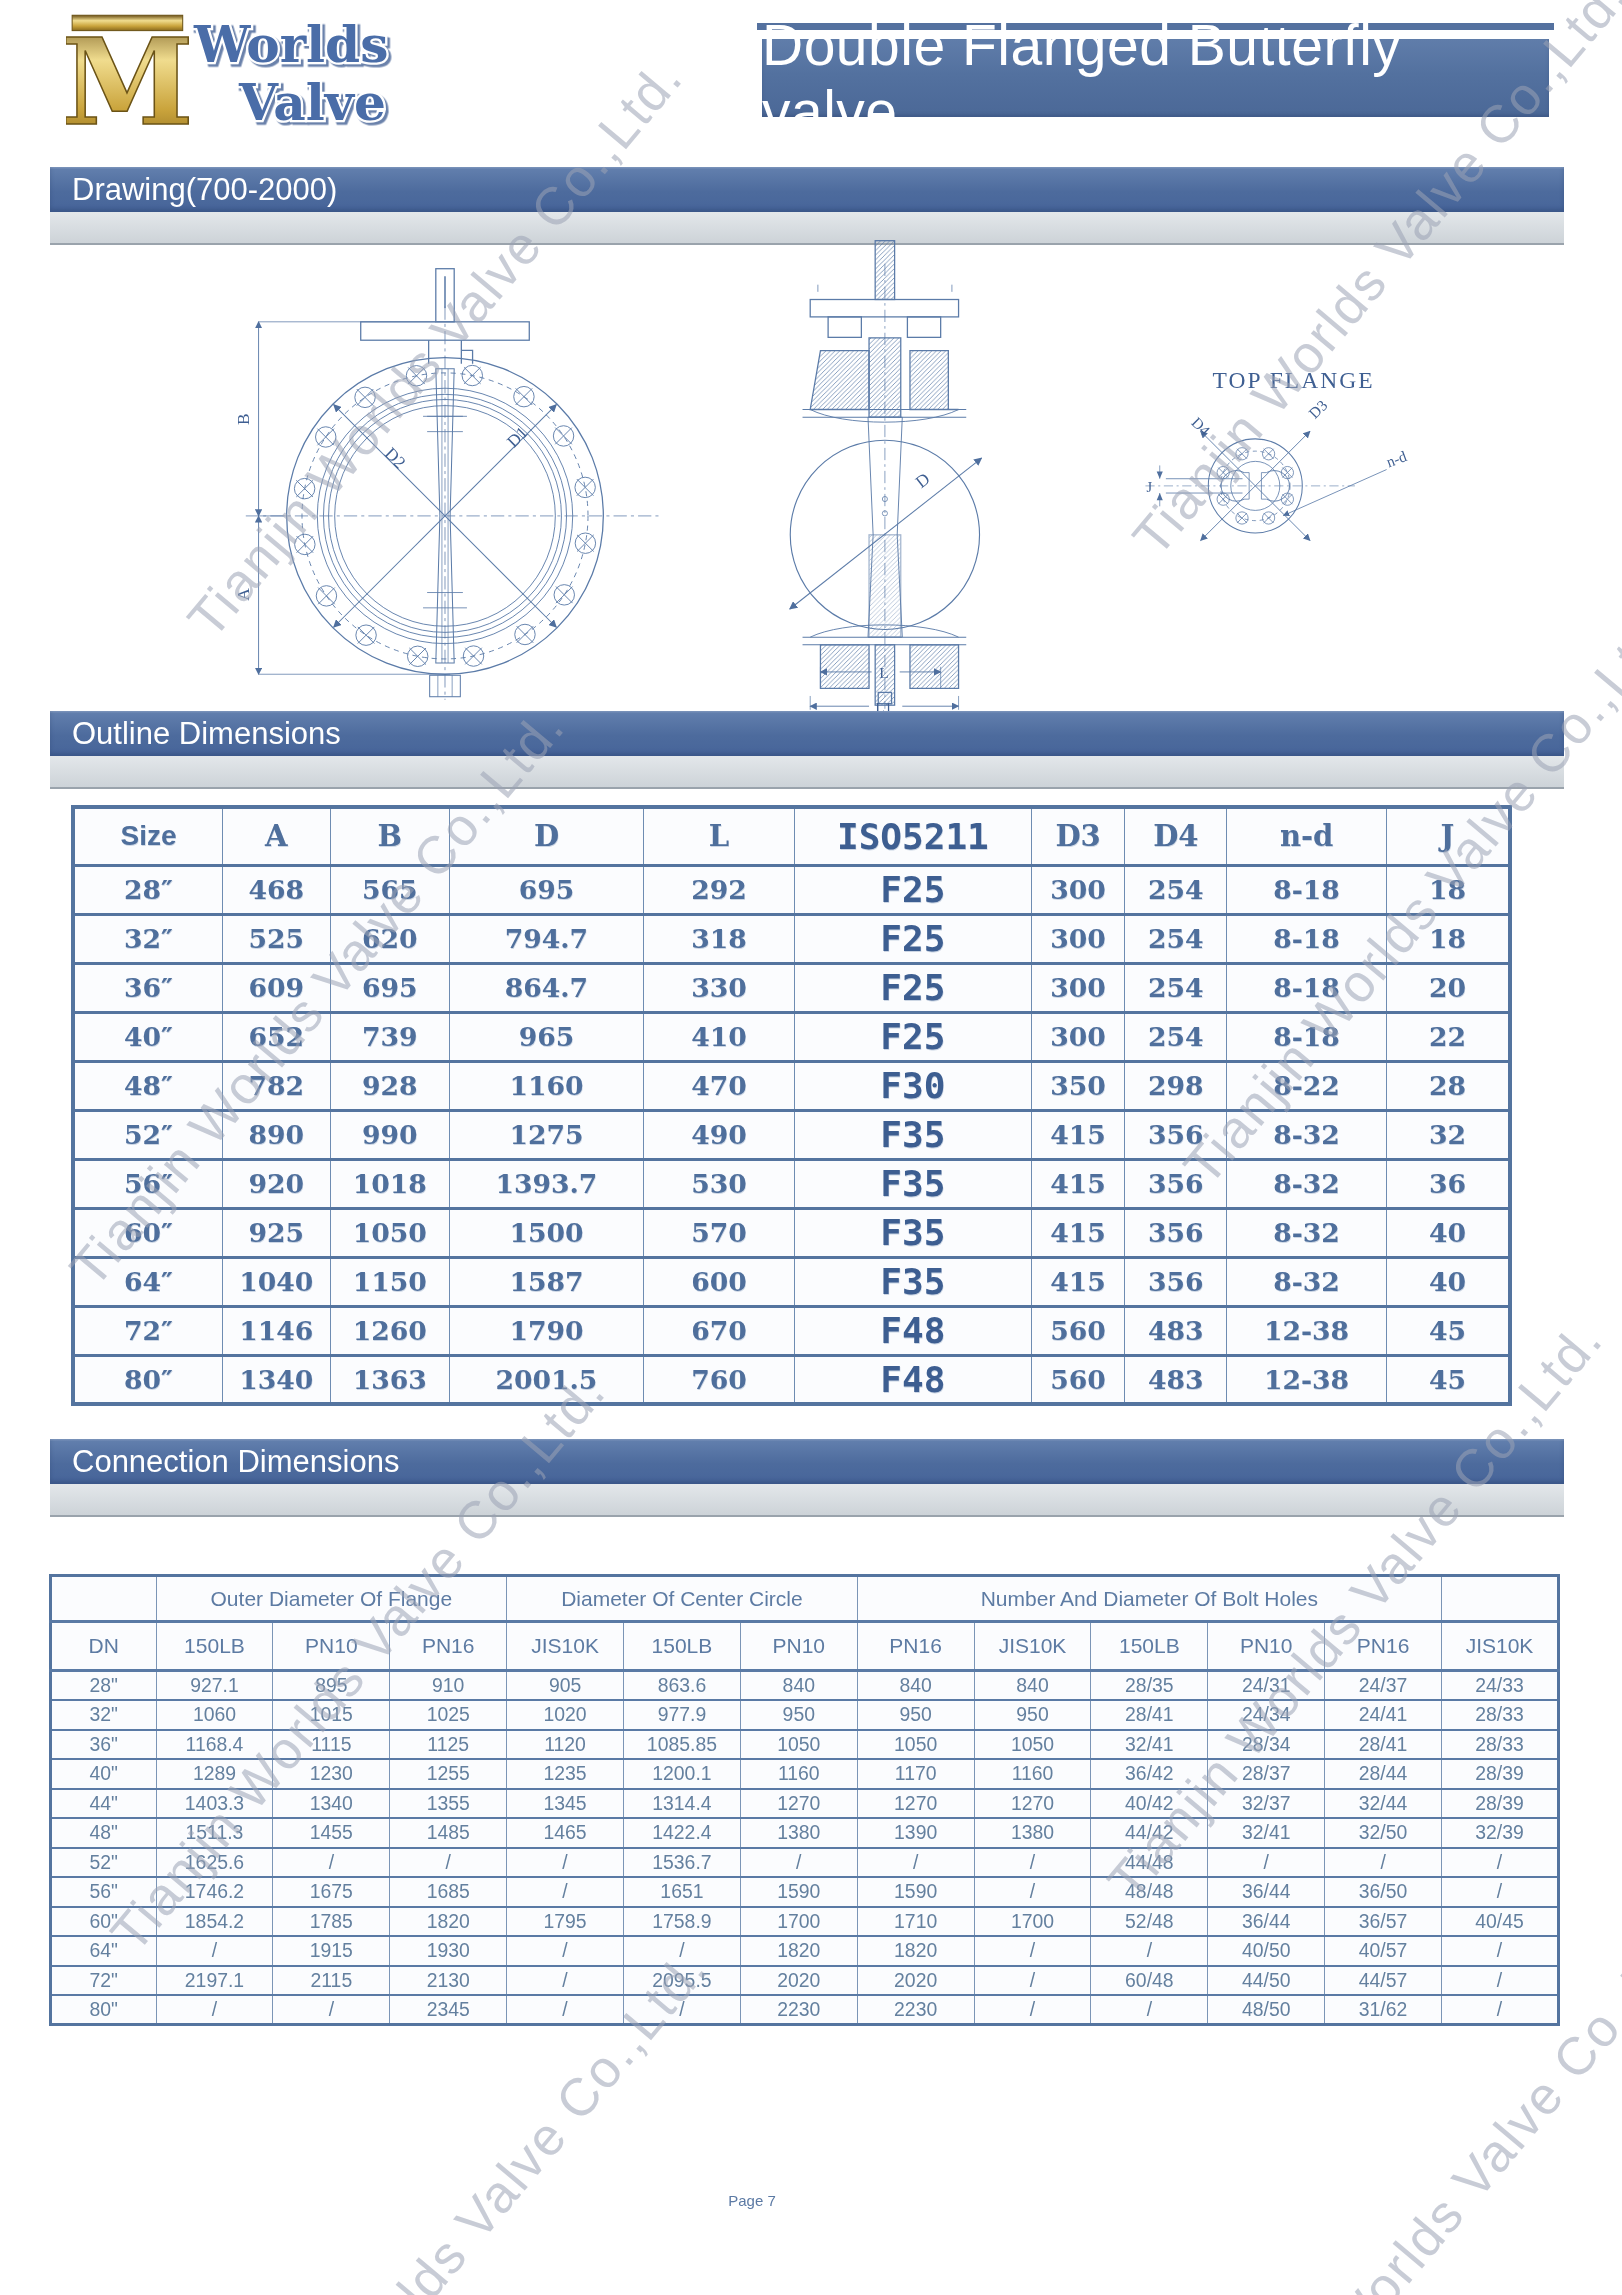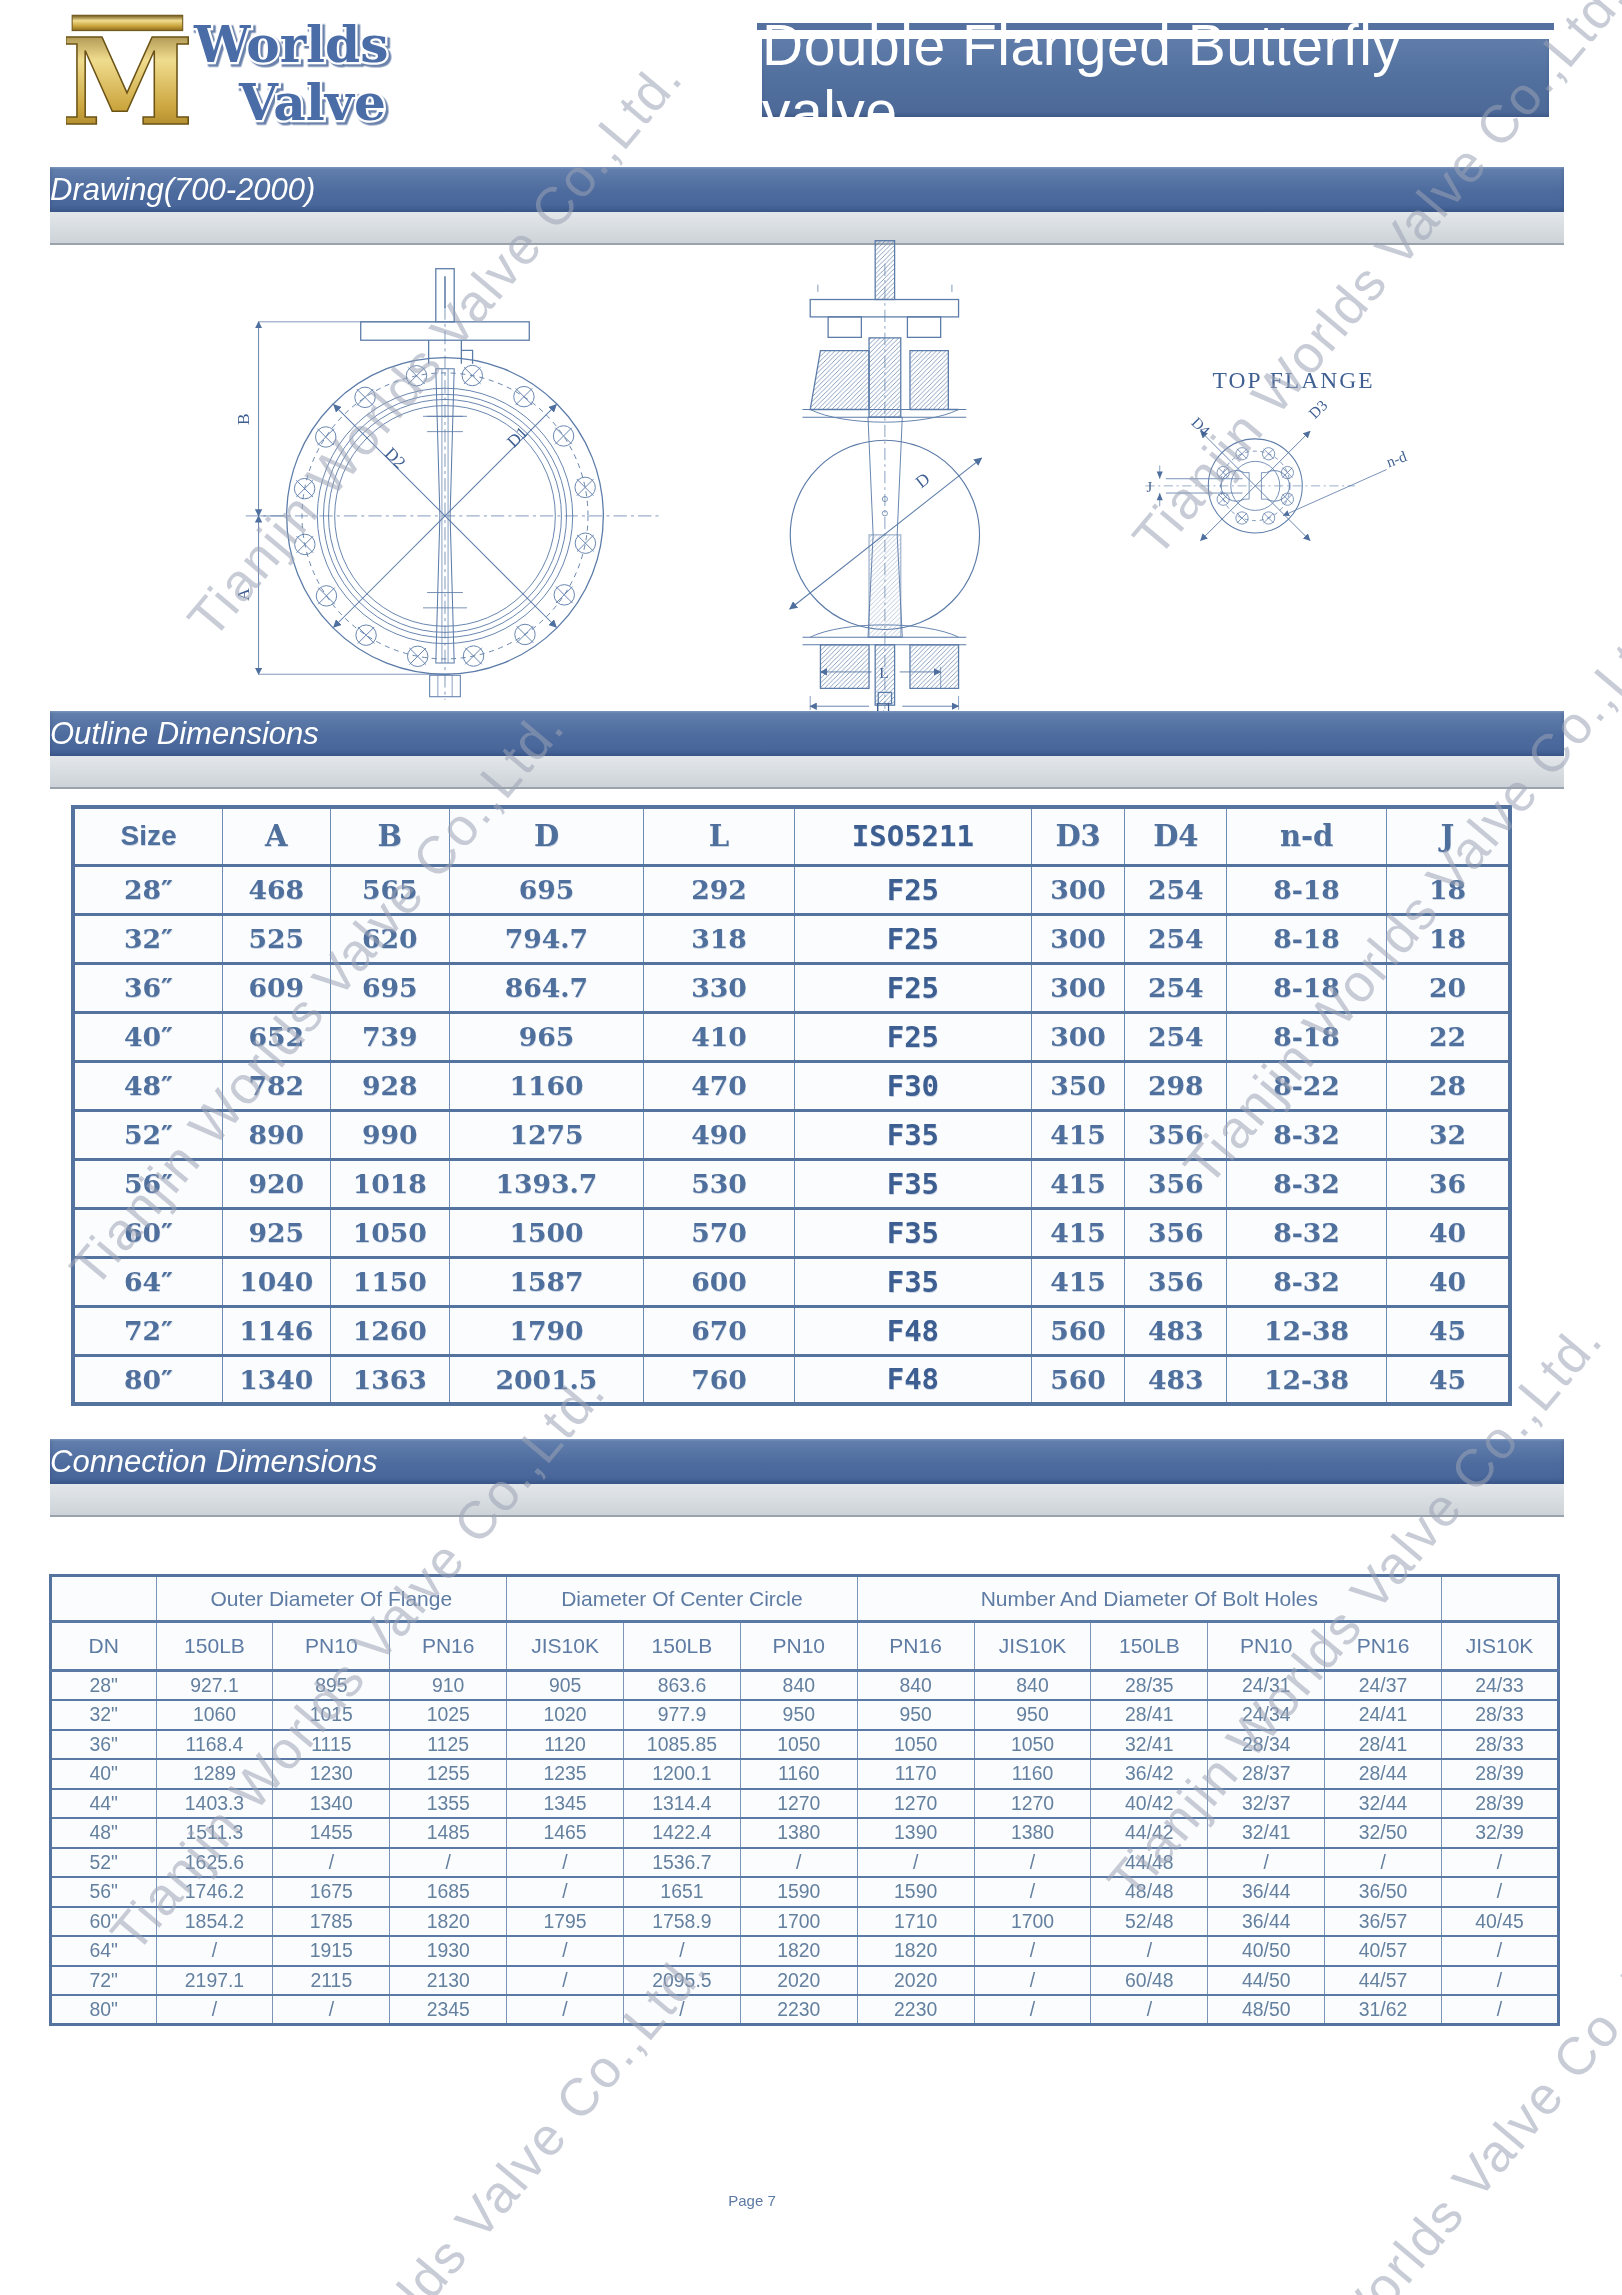--- a/index.html
+++ b/index.html
@@ -22,24 +22,23 @@
     background:linear-gradient(180deg,#607daa 0%,#53719f 45%,#4b6897 100%);
     box-shadow:inset 0 -2.6px 3.1px rgba(30,50,90,.25);
     display:flex;align-items:center;justify-content:center;
   }
   .titlebar span{
     font-family:Liberation Sans, sans-serif;font-size:57px;color:#ffffff;letter-spacing:0.5px;
   }
   
   .section{position:absolute;left:50px;width:1514px;z-index:2}
   .section .bar{
-    height:45px;line-height:45px;padding-left:0;color:#fff;font-size:31px;
+    height:45px;line-height:45px;padding-left:22px;color:#fff;font-size:31px;
     background:linear-gradient(180deg,#6380ae 0%,#4d6b9d 55%,#47659a 100%);
     box-shadow:inset 0 1.5px 0 rgba(255,255,255,.15), inset 0 -3.1px 4.1px rgba(20,40,80,.25);
-    font-style:italic;
   }
   .section .sub{
     height:31px;background:linear-gradient(180deg,#e3e7ea 0%,#cdd3d8 100%);
     border-bottom:2.6px solid #9aa3ac;
   }
   #section-drawing{top:167px}
   #section-outline{top:711px}
   #section-connection{top:1439px}
   
   .drawing{position:absolute;z-index:2}
@@ -59,21 +58,21 @@
     border-left:1.5px solid #6e8cb2;border-right:1.5px solid #6e8cb2;
     border-top:3.6px solid #54749f;border-bottom:3.6px solid #54749f;
     font-family:"DejaVu Serif",serif;font-weight:bold;color:#4f6f9c;
     text-shadow:0.5px 0.5px 0 #ccd6e4;
   }
   #outline-table thead tr{height:58px}
   #outline-table thead th{font-size:29px}
   #outline-table thead th:first-child{font-family:"Liberation Sans",sans-serif;font-size:28px}
   #outline-table tbody tr{height:49px}
   #outline-table td{font-size:26.6px}
-  #outline-table .mono{font-family:"DejaVu Sans Mono",monospace;color:#3d5e91;font-size:29px}
+  #outline-table .mono{font-family:"DejaVu Sans Mono",monospace;color:#3d5e91;font-size:36px}
   #connection-table{left:49px;top:1574px;width:1511px;height:452px;border:3.1px solid #54749f}
   #connection-table th,#connection-table td{
     border-left:1px solid #7b95b6;border-right:1px solid #7b95b6;
     border-top:2.6px solid #5a7aa5;border-bottom:2.6px solid #5a7aa5;
     font-family:"Liberation Sans",sans-serif;font-weight:normal;color:#64809f;
   }
   #connection-table thead tr.grp{height:46px}
   #connection-table thead tr.cols{height:49px}
   #connection-table thead th{font-size:21px;color:#5d7ba3;border-bottom-width:3.6px}
   #connection-table tbody tr{height:29px}

